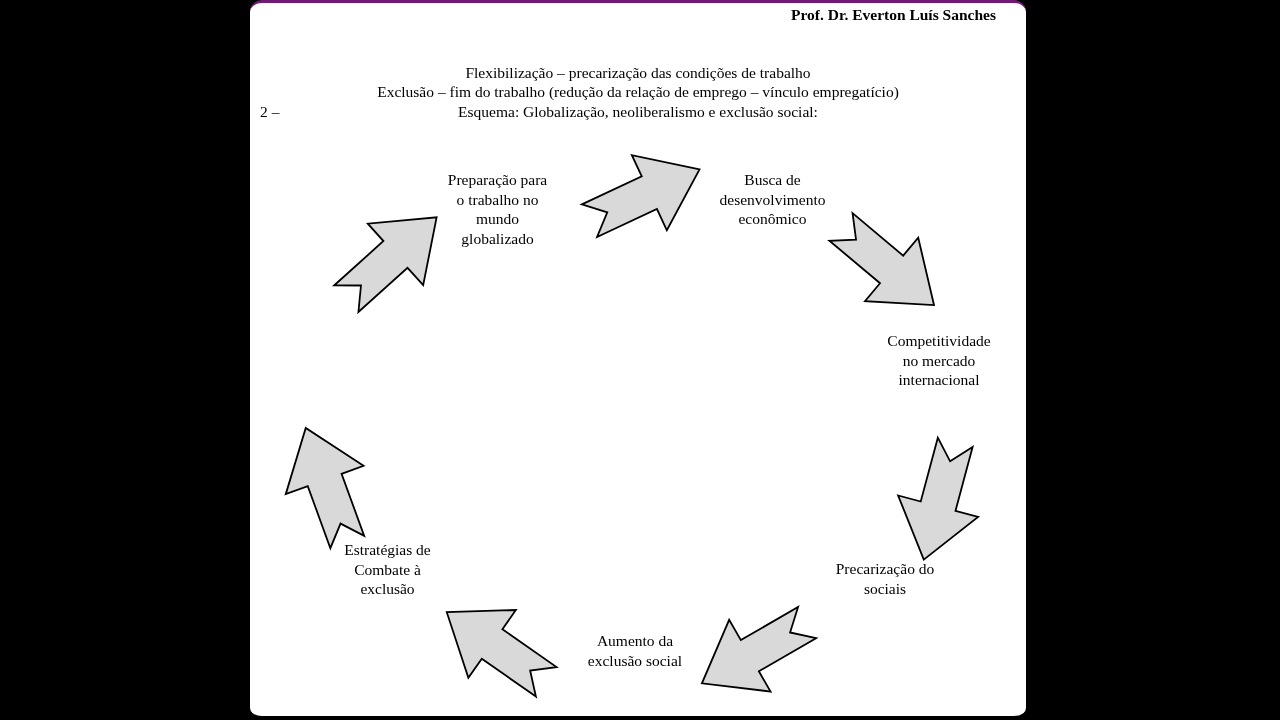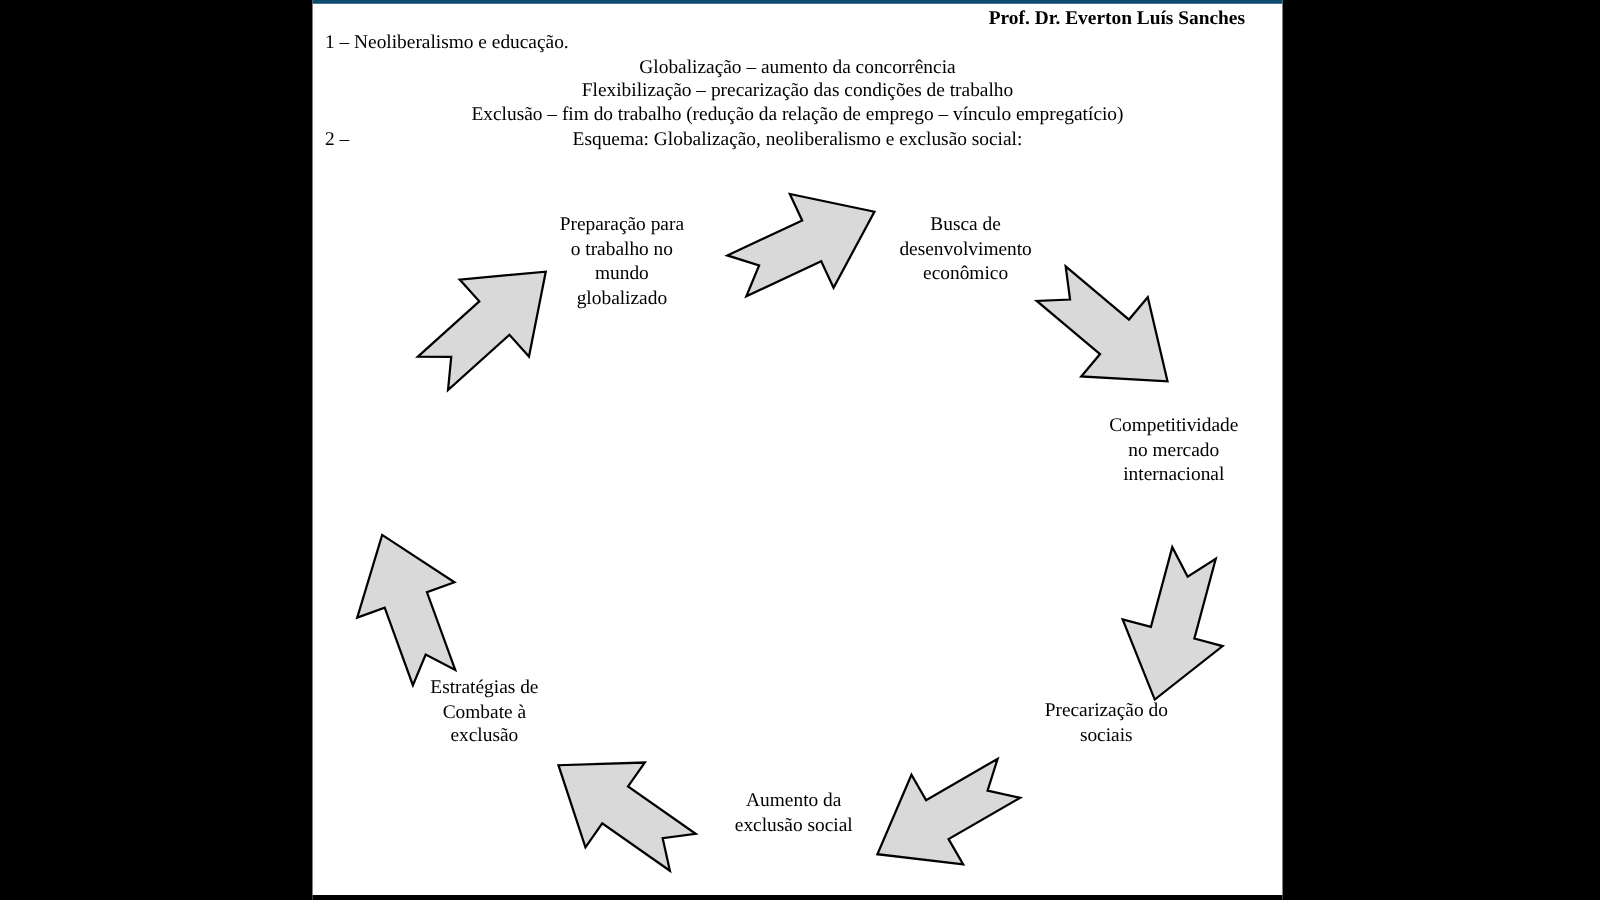--- a/index.html
+++ b/index.html
@@ -11,21 +11,21 @@
   }
   *{box-sizing:border-box;}
   body{margin:0;background:var(--bg);}
   .stage{
     position:relative;width:1280px;height:720px;background:var(--bg);
     overflow:hidden;font-family:"Liberation Serif", serif;color:var(--ink);
   }
   .page{
     position:absolute;left:250px;top:0;width:776px;height:720px;
     background:var(--page);
-    border-top:3px solid #0c4a6e;border-bottom:4px solid #000;
+    border-top:3px solid #701a75;border-bottom:4px solid #000;border-radius:12px;
   }
   .hline{position:absolute;font-size:15.5px;white-space:nowrap;line-height:19px;}
   .hcenter{left:0;right:0;text-align:center;}
   .prof{font-weight:bold;}
   .node{
     position:absolute;text-align:center;font-size:15.5px;line-height:19.5px;
     white-space:pre-line;
   }
   .arrow{position:absolute;width:125px;height:90px;}
   .arrow svg{width:100%;height:100%;display:block;overflow:visible;}
@@ -37,23 +37,21 @@
   }
 </style>
 </head>
 <body>
 
 <div class="stage">
   <div class="page">
 
     <div class="hline prof" style="top:2px;right:30px;">Prof. Dr. Everton Luís Sanches</div>
 
-    <div class="hline" style="top:21px;left:10px;">1 – Neoliberalismo e educação.</div>
 
-    <div class="hline hcenter" style="top:41px;">Globalização – aumento da concorrência</div>
 
     <div class="hline hcenter" style="top:60px;">Flexibilização – precarização das condições de trabalho</div>
 
     <div class="hline hcenter" style="top:79px;">Exclusão – fim do trabalho (redução da relação de emprego – vínculo empregatício)</div>
 
     <div class="hline" style="top:99px;left:10px;">2 –</div>
 
     <div class="hline hcenter" style="top:99px;">Esquema: Globalização, neoliberalismo e exclusão social:</div>
 
     <div class="node" style="left:180px;top:167px;width:135px;text-align:center;">Preparação para

